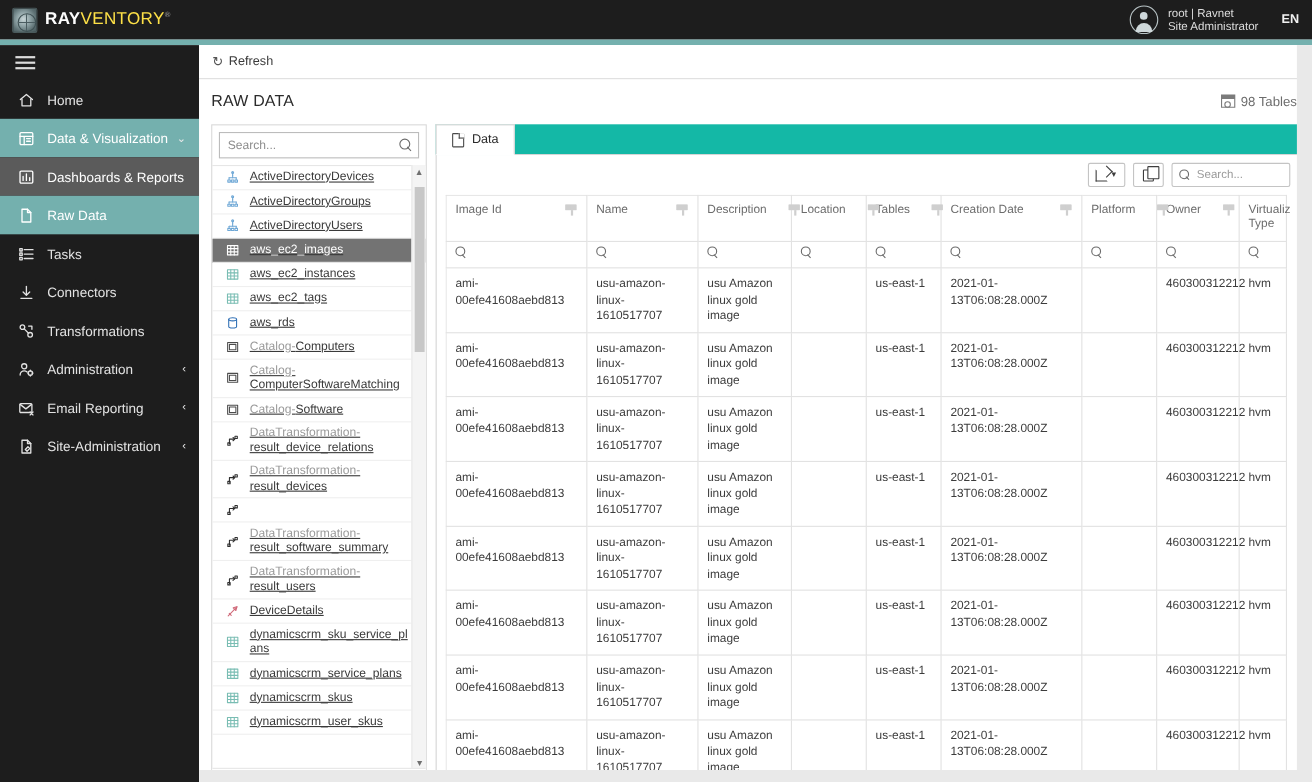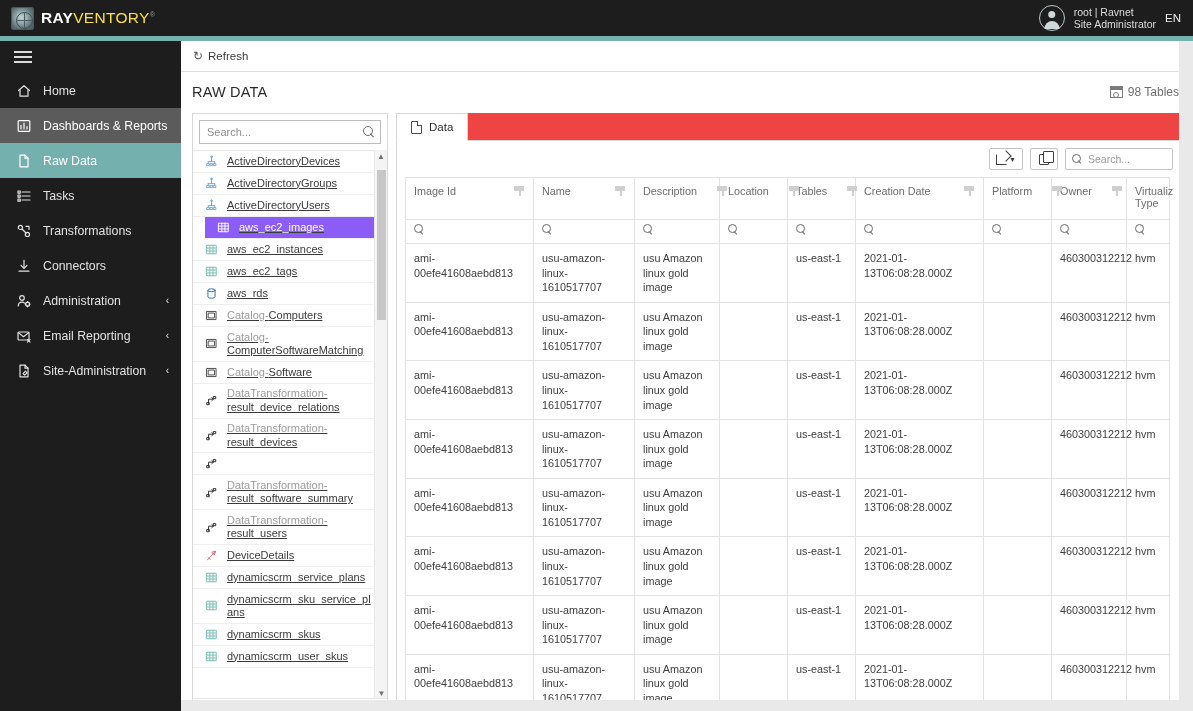--- a/index.html
+++ b/index.html
@@ -57,22 +57,22 @@
     width: 7.5px; height: 7.5px; border-radius: 50%; background: #cfd8da;
   }
   #avatar::after {
     content: ""; position: absolute; left: 50%; bottom: 1.5px;
     transform: translateX(-50%);
     width: 15px; height: 8px; border-radius: 8px 8px 0 0; background: #cfd8da;
   }
   #user-lines { line-height: 1.18; }
   #user-lines div { font-size: 10.5px; color: #dcdcdc; white-space: nowrap; }
   #lang {
-    font-size: 11.5px; font-weight: normal; color: #f0f0f0;
-    margin-left: 0;
+    font-size: 11.5px; font-weight: bold; color: #f0f0f0;
+    margin-left: 12px;
   }
 
   
   #accent-strip {
     position: absolute; left: 0; top: 36px; width: 1193px; height: 5px;
     background: #74b0ae;
   }
 
   
   #sidebar {
@@ -183,21 +183,21 @@
   .tl-row {
     display: flex; align-items: center;
     padding: 0 12px 0 10px;
     border-bottom: 1px solid #efefef;
     min-height: 22px;
     cursor: pointer;
     font-size: 11px;
     color: #3a3a3a;
     text-decoration: underline;
   }
-  .tl-row.sel { background: #8b5cf6; margin-left: 12px; }
+  .tl-row.sel { background: #737373; }
   .tl-row.sel .tl-label { color: #ffffff; }
   .tl-ico { width: 16px; flex: none; margin-right: 8px; display:flex; align-items:center; justify-content:center; }
   .tl-label { line-height: 1.22; padding: 3.5px 0; word-break: break-word; }
   .tl-label .muted { color: #9b9b9b; }
   .tl-label .strong { color: #3a3a3a; }
 
   
   #tl-scroll {
     position: absolute; right: 0; top: 36px; width: 13px; height: 550px;
     background: #f4f4f4; border-left: 1px solid #e8e8e8;
@@ -227,21 +227,21 @@
   }
 
   
   #grid-panel {
     position: absolute; left: 215px; top: 72px;
     width: 786px; height: 625px;
   }
   #tab-strip {
     height: 28px; display: flex; align-items: flex-end;
     border-bottom: 1px solid #d5d5d5;
-    background: #ef4444;
+    background: #14b8a6;
   }
   .tab {
     height: 28px; display: flex; align-items: center; gap: 7px;
     padding: 0 14px; font-size: 11.5px; color: #2b2b2b;
     cursor: pointer; border: 1px solid transparent;
   }
   .tab.on {
     background: #ffffff; border-color: #d5d5d5; border-bottom-color: #ffffff;
     margin-bottom: -1px;
   }
@@ -404,20 +404,31 @@
   <div id="nav-items">
       <div class="nav-item ">
         <span class="ni-icon">
           <svg width="16" height="16" viewBox="0 0 16 16" fill="none" stroke="#e2e2e2" stroke-width="1.2" stroke-linecap="round" stroke-linejoin="round">
             <path d="M2.5 7.5L8 2.8l5.5 4.7"></path>
             <path d="M4 7.2v6h8v-6"></path>
           </svg>
         </span>
         <span>Home</span>
       </div>
+      <div class="nav-item teal">
+        <span class="ni-icon">
+          <svg width="16" height="16" viewBox="0 0 16 16" fill="none" stroke="#ffffff" stroke-width="1.2" stroke-linecap="round" stroke-linejoin="round">
+            <rect x="2.2" y="2.6" width="11.6" height="10.8" rx="1"></rect>
+            <path d="M2.2 6h11.6M6 6v7.4"></path>
+            <path d="M8.2 8h3.4M8.2 10.4h3.4"></path>
+          </svg>
+        </span>
+        <span>Data &amp; Visualization</span>
+        <span class="chev">⌄</span>
+      </div>
       <div class="nav-item active-dark">
         <span class="ni-icon">
           <svg width="16" height="16" viewBox="0 0 16 16" fill="none" stroke="#ffffff" stroke-width="1.2" stroke-linecap="round" stroke-linejoin="round">
             <rect x="2.2" y="2.6" width="11.6" height="10.8" rx="1"></rect>
             <path d="M5 11V7.3M8 11V5.2M11 11V8.6"></path>
           </svg>
         </span>
         <span>Dashboards &amp; Reports</span>
       </div>
       <div class="nav-item teal-sub">
@@ -436,37 +447,37 @@
             <rect x="2" y="3" width="2.2" height="2.2"></rect>
             <rect x="2" y="7" width="2.2" height="2.2"></rect>
             <rect x="2" y="11" width="2.2" height="2.2"></rect>
           </svg>
         </span>
         <span>Tasks</span>
       </div>
       <div class="nav-item ">
         <span class="ni-icon">
           <svg width="16" height="16" viewBox="0 0 16 16" fill="none" stroke="#e2e2e2" stroke-width="1.2" stroke-linecap="round" stroke-linejoin="round">
+            <path d="M8 2.4v7.6"></path>
+            <path d="M5 7.4L8 10.4l3-3"></path>
+            <path d="M3 13.2h10"></path>
+          </svg>
+        </span>
+        <span>Connectors</span>
+      </div>
+      <div class="nav-item ">
+        <span class="ni-icon">
+          <svg width="16" height="16" viewBox="0 0 16 16" fill="none" stroke="#e2e2e2" stroke-width="1.2" stroke-linecap="round" stroke-linejoin="round">
             <circle cx="4.4" cy="4.4" r="2.1"></circle>
             <circle cx="11.4" cy="11.4" r="2.1"></circle>
             <path d="M6 6l4 4"></path>
             <path d="M10 3.4l3 0 0 3"></path>
           </svg>
         </span>
         <span>Transformations</span>
-      </div>
-      <div class="nav-item ">
-        <span class="ni-icon">
-          <svg width="16" height="16" viewBox="0 0 16 16" fill="none" stroke="#e2e2e2" stroke-width="1.2" stroke-linecap="round" stroke-linejoin="round">
-            <path d="M8 2.4v7.6"></path>
-            <path d="M5 7.4L8 10.4l3-3"></path>
-            <path d="M3 13.2h10"></path>
-          </svg>
-        </span>
-        <span>Connectors</span>
       </div>
       <div class="nav-item ">
         <span class="ni-icon">
           <svg width="16" height="16" viewBox="0 0 16 16" fill="none" stroke="#e2e2e2" stroke-width="1.2" stroke-linecap="round" stroke-linejoin="round">
             <circle cx="6" cy="5" r="2.3"></circle>
             <path d="M2.3 13c0-2.3 1.7-3.9 3.7-3.9 1 0 1.9.4 2.6 1"></path>
             <circle cx="11.6" cy="11.2" r="2"></circle>
             <path d="M11.6 8.6v.8M11.6 13v.8M9.3 11.2h.8M13.1 11.2h.8"></path>
           </svg>
         </span>
@@ -693,30 +704,30 @@
             </span>
             <span class="tl-label"><span>DeviceDetails</span></span>
           </div>
           <div class="tl-row">
             <span class="tl-ico">
               <svg width="13" height="13" viewBox="0 0 16 16" fill="none" stroke="#79bdb3" stroke-width="1.2" stroke-linecap="round" stroke-linejoin="round">
                 <rect x="2.2" y="2.8" width="11.6" height="10.4"></rect>
                 <path d="M2.2 6.2h11.6M2.2 9.8h11.6M5.9 2.8v10.4M9.8 2.8v10.4"></path>
               </svg>
             </span>
-            <span class="tl-label"><span>dynamicscrm_service_plans</span></span>
+            <span class="tl-label"><span>dynamicscrm_sku_service_plans</span></span>
           </div>
           <div class="tl-row">
             <span class="tl-ico">
               <svg width="13" height="13" viewBox="0 0 16 16" fill="none" stroke="#79bdb3" stroke-width="1.2" stroke-linecap="round" stroke-linejoin="round">
                 <rect x="2.2" y="2.8" width="11.6" height="10.4"></rect>
                 <path d="M2.2 6.2h11.6M2.2 9.8h11.6M5.9 2.8v10.4M9.8 2.8v10.4"></path>
               </svg>
             </span>
-            <span class="tl-label"><span>dynamicscrm_sku_service_plans</span></span>
+            <span class="tl-label"><span>dynamicscrm_service_plans</span></span>
           </div>
           <div class="tl-row">
             <span class="tl-ico">
               <svg width="13" height="13" viewBox="0 0 16 16" fill="none" stroke="#79bdb3" stroke-width="1.2" stroke-linecap="round" stroke-linejoin="round">
                 <rect x="2.2" y="2.8" width="11.6" height="10.4"></rect>
                 <path d="M2.2 6.2h11.6M2.2 9.8h11.6M5.9 2.8v10.4M9.8 2.8v10.4"></path>
               </svg>
             </span>
             <span class="tl-label"><span>dynamicscrm_skus</span></span>
           </div>

